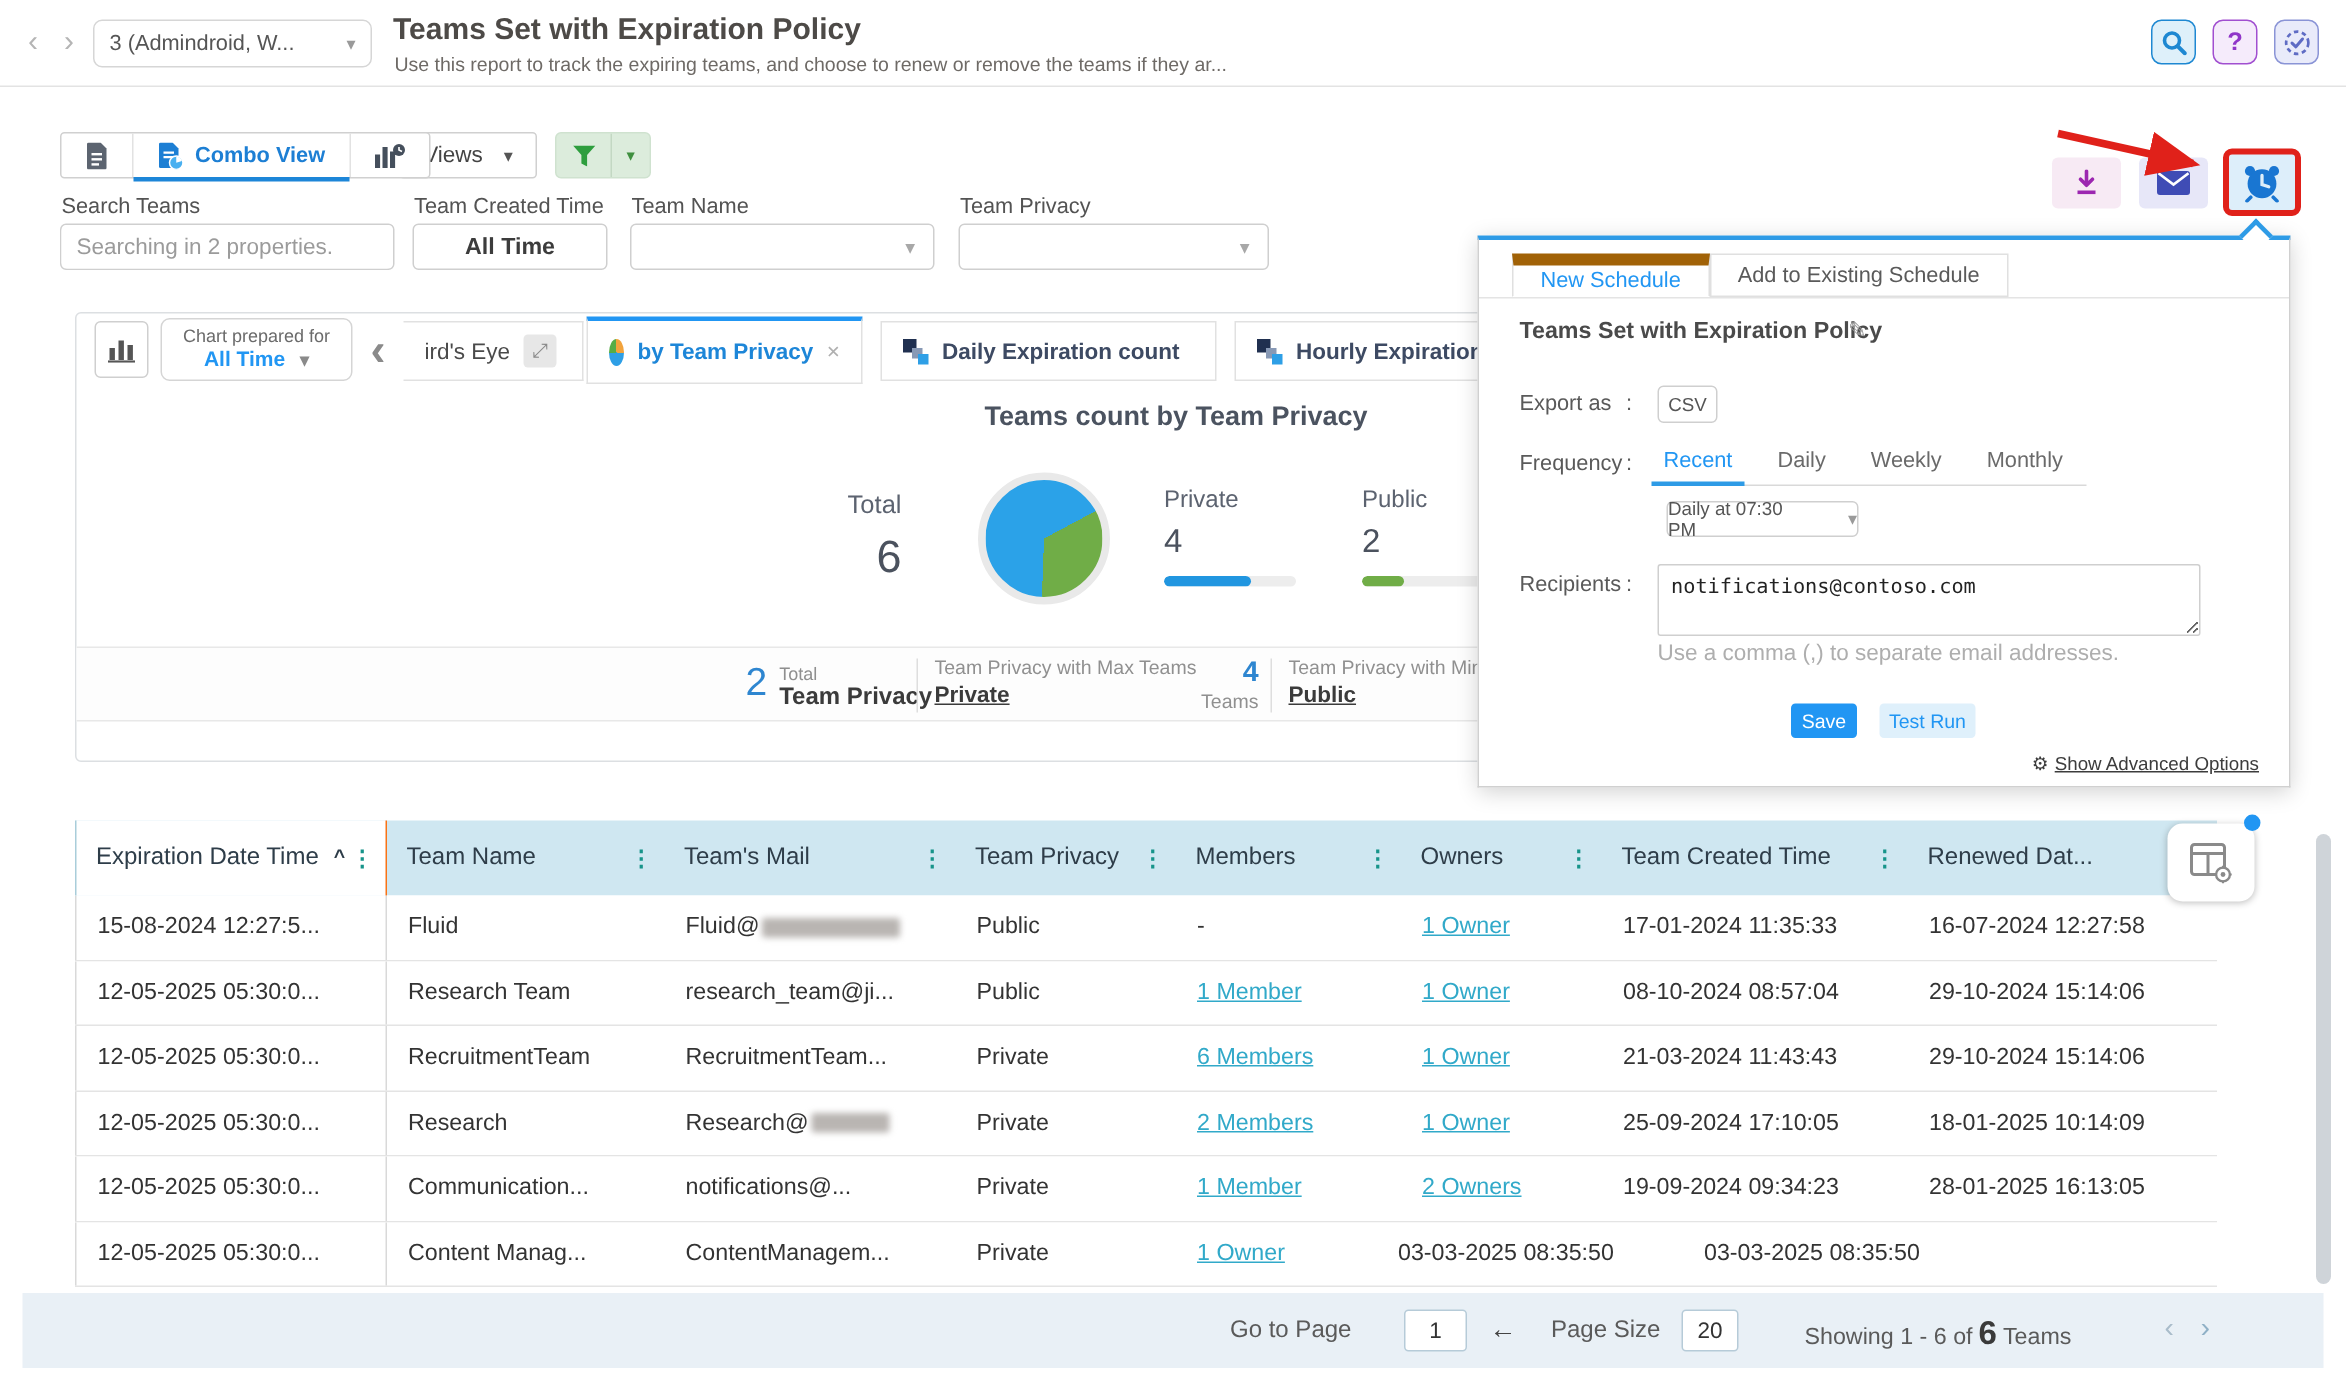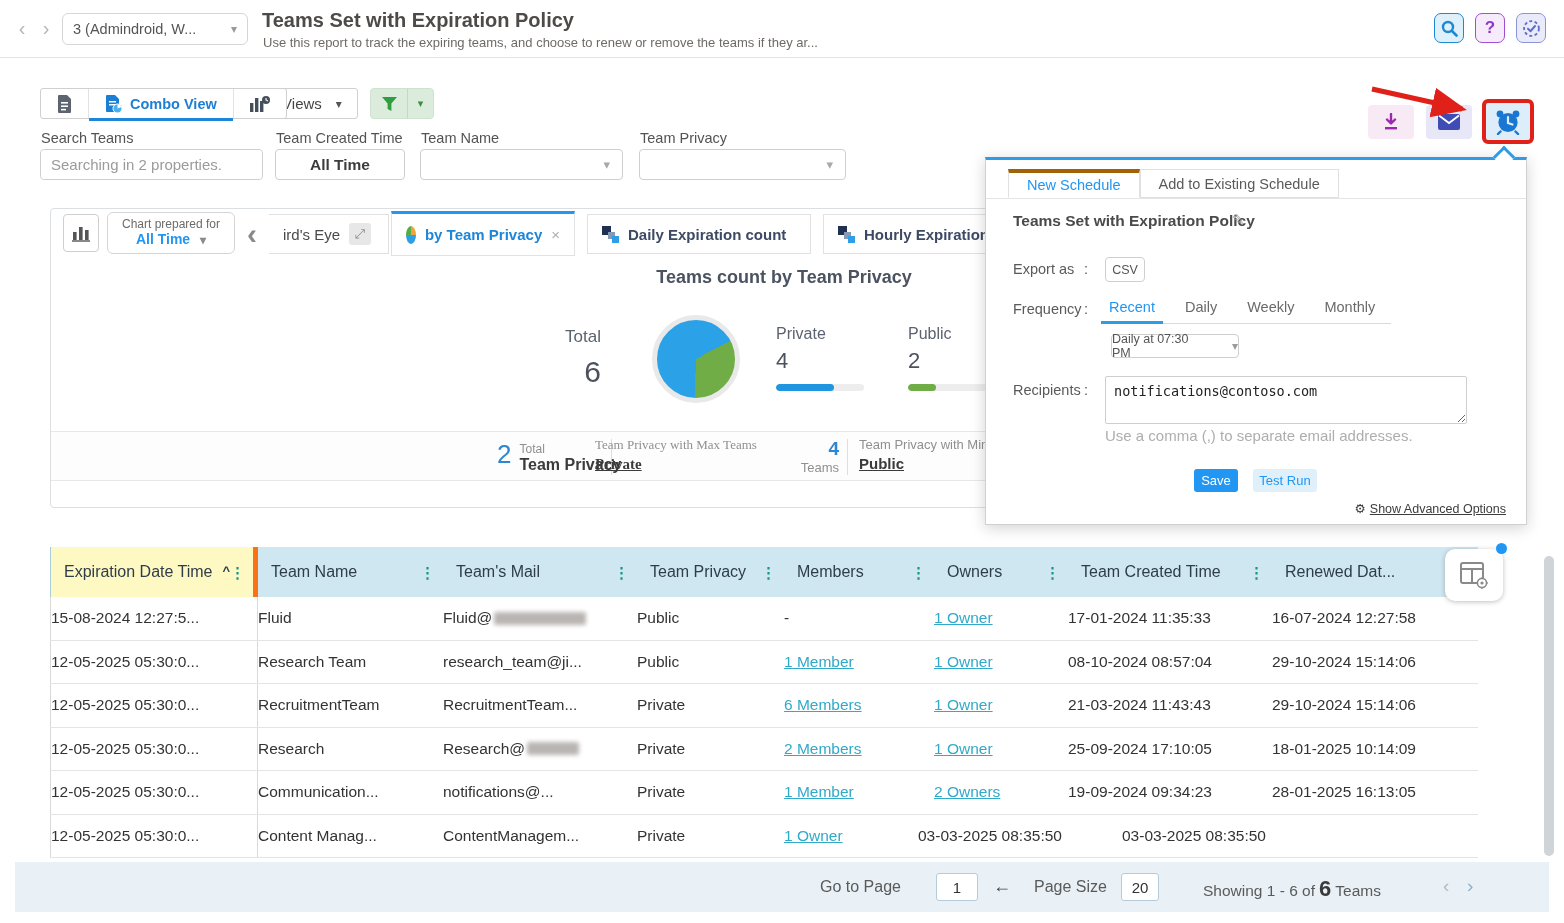--- a/index.html
+++ b/index.html
@@ -109,40 +109,40 @@
   .bar-private i { width:66%; background:#2196e0; }
   .bar-public i { width:32%; background:#70ad47; }
 
   .stat-strip { position:absolute; left:0; top:222px; width:100%; height:50px; background:#fdfdfd;
                 border-top:1px solid #e8e8e8; border-bottom:1px solid #e8e8e8; }
   .stat-strip .vdiv { position:absolute; top:7px; height:36px; width:1px; background:#dedede; }
   .s-num { font-size:26px; color:#2e86d0; }
   .stat1 { position:absolute; left:446px; top:7px; display:flex; gap:8px; }
   .stat1 .cap { font-size:12px; color:#8f8f8f; margin-top:3px; }
   .stat1 .big { font-size:16px; font-weight:bold; color:#3b3b3b; }
-  .stat2 { position:absolute; left:544px; top:5px;font-family:Liberation Serif, serif; }
+  .stat2 { position:absolute; left:572px; top:5px; }
   .s-cap { font-size:13px; color:#909090; }
   .s-link { font-size:15px; font-weight:bold; color:#3b3b3b; text-decoration:underline; margin-top:3px;
             display:inline-block; cursor:pointer; }
   .stat3 { position:absolute; left:748px; top:6px; text-align:right; width:40px; }
   .stat3 .n { font-size:19px; color:#2e86d0; font-weight:bold; }
   .stat3 .t { font-size:13px; color:#909090; }
   .stat4 { position:absolute; left:808px; top:5px; white-space:nowrap; }
 
   
   .dtable { position:absolute; left:50px; top:547px; width:1428px; z-index:3; }
   .thead { display:flex; background:#cfe7f1; height:50px; }
   .th { display:flex; align-items:center; padding-left:13px; gap:8px; font-size:16px; color:#2e3d49;
         position:relative; }
   .th .kebab { color:#17948a; font-weight:bold; font-size:15px; position:absolute; right:8px; cursor:pointer;
                letter-spacing:0; line-height:13px; }
-  .th-sorted { background:#fef9c3; border-left:1px solid #a9cdda; border-right:5px solid #f97316; }
+  .th-sorted { background:#ffffff; border-left:1px solid #a9cdda; border-right:1px solid #f97316; }
   .sort-asc { color:#2e3d49; font-size:13px; font-weight:bold; margin-left:2px; margin-top:-4px; }
   .trow { display:flex; height:43.5px; background:#fff; border-bottom:1px solid #e4e4e4; }
-  .td { display:flex; align-items:center; font-size:15.5px; color:#333;
+  .td { display:flex; align-items:center; padding-left:14px; font-size:15.5px; color:#333;
         white-space:nowrap; overflow:hidden; }
   .td-sorted { border-left:1px solid #d9d9d9; border-right:1px solid #d9d9d9; }
   .tlink { color:#31a9c9; text-decoration:underline; cursor:pointer; }
   .blur-mask { display:inline-block; height:13px; background:#b9b5b2; border-radius:2px; margin-left:2px;
                filter:blur(2px); vertical-align:middle; }
   .c1{width:208px;} .c2{width:185px;} .c3{width:194px;} .c4{width:147px;}
   .c5{width:150px;} .c6{width:134px;} .c7{width:204px;} .c8{width:206px;}
 
   .col-settings { position:absolute; left:1445px; top:549px; width:58px; height:52px; background:#fff;
                   border-radius:10px; box-shadow:0 1px 5px rgba(0,0,0,.25); z-index:6;
@@ -166,21 +166,21 @@
   
   .popup { position:absolute; left:985px; top:157px; width:542px; height:368px; background:#fff;
            border:1px solid #d0d0d0; border-top:3px solid #2e9be6; box-shadow:0 3px 14px rgba(0,0,0,.18);
            z-index:20; }
   .popup-caret { position:absolute; left:1496px; top:149px; width:16px; height:16px; background:#fff;
                  border-left:3px solid #2e9be6; border-top:3px solid #2e9be6; transform:rotate(45deg);
                  z-index:21; }
   .ptabs { position:absolute; left:22px; top:9px; display:flex; }
   .ptab { height:29px; padding:0 18px; display:flex; align-items:center; font-size:14.5px; color:#5a5a5a;
           border:1px solid #e0e0e0; background:#fff; cursor:pointer; }
-  .ptab.active { color:#2196f3; border-top:4px solid #a16207; border-bottom:1px solid #fff;text-align:center; }
+  .ptab.active { color:#2196f3; border-top:8px solid #a16207; border-bottom:1px solid #fff;text-align:center; }
   .ptab-line { position:absolute; left:0; top:38px; width:100%; height:1px; background:#e4e4e4; }
   .ptitle { position:absolute; left:27px; top:52px; font-size:15.5px; font-weight:bold; color:#4a4a4a; }
   .pencil { position:absolute; left:246px; top:51px; color:#9a9a9a; font-size:15px; cursor:pointer; }
   .prow-lbl { position:absolute; font-size:14.5px; color:#5a5a5a; }
   .pcolon { position:absolute; font-size:14.5px; color:#5a5a5a; }
   .csv-btn { position:absolute; left:119px; top:97px; width:40px; height:25px; border:1px solid #cfcfcf;
              border-radius:4px; background:#fff; font-size:12.5px; color:#555; display:flex;
              align-items:center; justify-content:center; cursor:pointer; }
   .freq-opts { position:absolute; left:123px; top:139px; display:flex; gap:30px; font-size:14.5px;
                color:#6a6a6a; padding-bottom:8px; border-bottom:1px solid #d9d9d9; padding-right:16px; }

